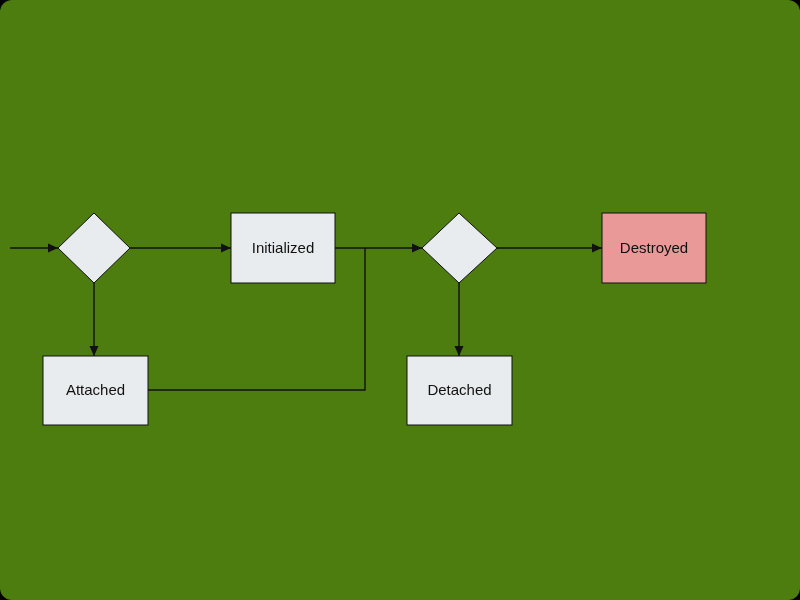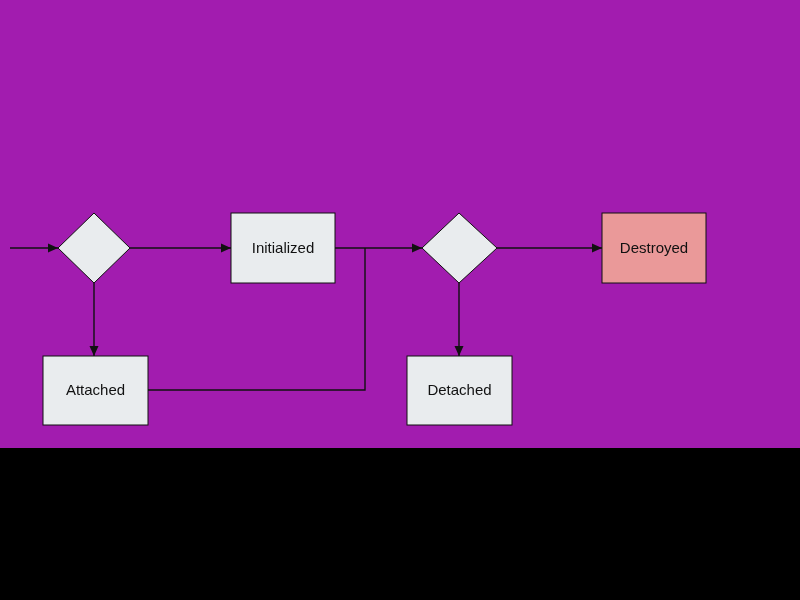--- a/index.html
+++ b/index.html
@@ -10,22 +10,23 @@
   }
   body {
     width: 800px;
     height: 600px;
     overflow: hidden;
     font-family: "Liberation Sans", sans-serif;
   }
   #canvas {
     position: relative;
     width: 800px;
-    height: 448px;
-    background: #a21caf;
+    height: 600px;
+    background: #4d7c0f;
+    border-radius: 12px;
   }
   #diagram-svg {
     position: absolute;
     left: 0;
     top: 0;
     width: 800px;
     height: 600px;
     display: block;
   }
   .node-label {

